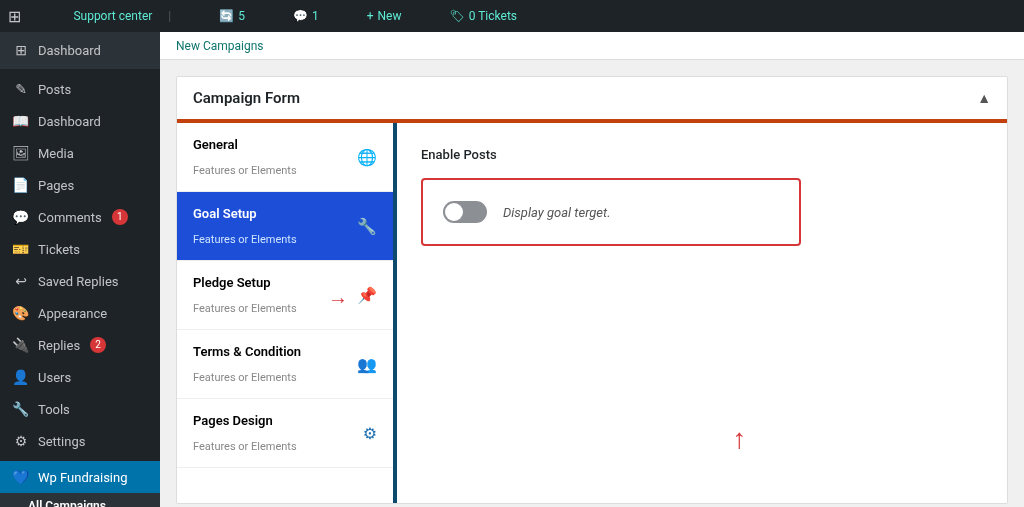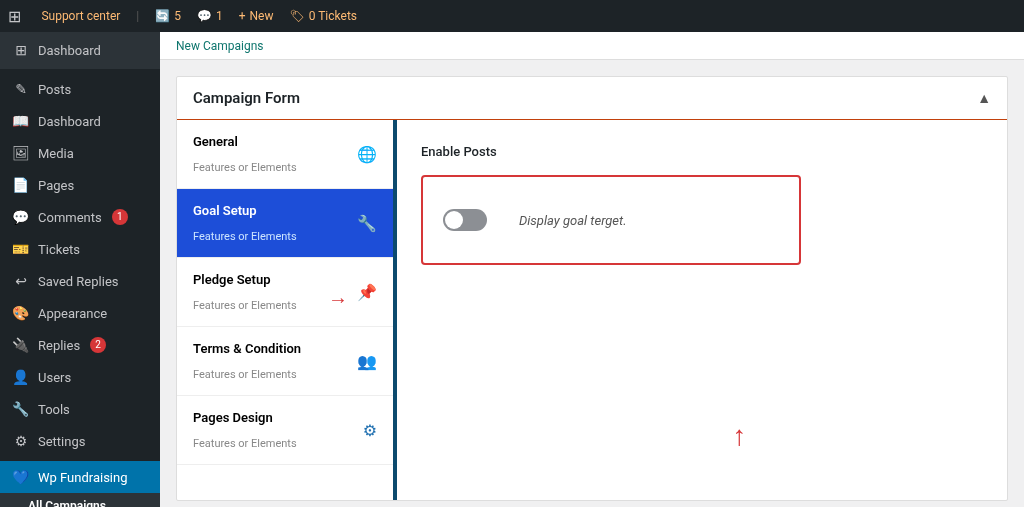--- a/index.html
+++ b/index.html
@@ -11,21 +11,21 @@
       color: #c3c4c7;
       height: 32px;
       display: flex;
       align-items: center;
       padding: 0 8px;
       gap: 16px;
       flex-shrink: 0;
       font-size: 12px;
     }
     .admin-bar-logo { color: #c3c4c7; font-size: 16px; margin-right: 4px; }
-    .admin-bar-item { display: flex; align-items: center; gap: 4px; color: #fdba74; cursor: pointer; }
+    .admin-bar-item { display: flex; align-items: center; gap: 4px; color: #5eead4; cursor: pointer; margin-left: 32px; }
     .admin-bar-sep { color: #555; }
 
     
     .main-layout {
       display: flex;
       flex: 1;
       overflow: hidden;
     }
 
     
@@ -102,21 +102,21 @@
       background: #fff;
       margin: 16px;
       border: 1px solid #ddd;
       border-radius: 2px;
     }
     .panel-header {
       display: flex;
       align-items: center;
       justify-content: space-between;
       padding: 12px 16px;
-      border-bottom: 1px solid #c2410c;
+      border-bottom: 4px solid #c2410c;
       font-size: 15px;
       font-weight: 600;
       color: #1d2327;
     }
     .panel-header .collapse-icon { color: #555; cursor: pointer; font-size: 14px; }
 
     .panel-body {
       display: flex;
       padding: 0;
       min-height: 380px;
@@ -157,24 +157,24 @@
       font-size: 13px;
       color: #1d2327;
       margin-bottom: 16px;
       font-weight: 500;
     }
 
     
     .toggle-box {
       border: 2px solid #d63638;
       border-radius: 4px;
-      padding: 32px 20px;
-      display: flex;
-      align-items: center;
-      gap: 32px;
+      padding: 21px 20px;
+      display: flex;
+      align-items: center;
+      gap: 16px;
       background: #fff;
       max-width: 380px;
     }
     .toggle-switch {
       width: 44px;
       height: 22px;
       background: #8c8f94;
       border-radius: 11px;
       position: relative;
       flex-shrink: 0;

